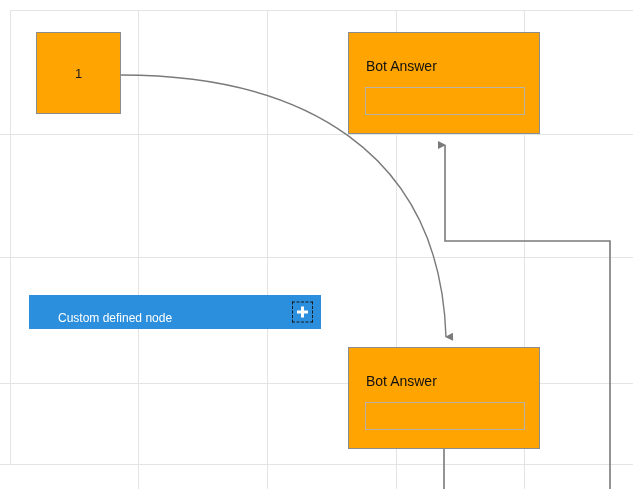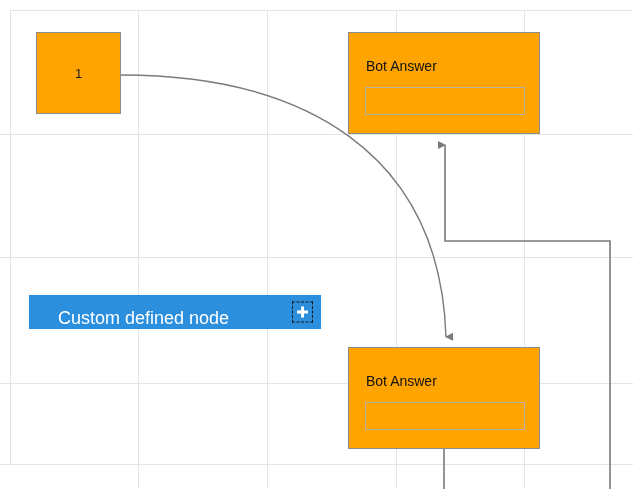--- a/index.html
+++ b/index.html
@@ -80,21 +80,21 @@
     left: 29px;
     top: 295px;
     width: 292px;
     height: 34px;
     background: #2b8fdd;
     display: flex;
     align-items: center;
   }
   .custom-bar-label {
     color: #ffffff;
-    font-size: 18px;
+    font-size: 12px;
     margin-left: 29px;
     line-height: 1;
     white-space: nowrap;
     margin-top: 11px;
   }
   .add-icon-box {
     position: absolute;
     right: 8px;
     top: 50%;
     transform: translateY(-50%);

